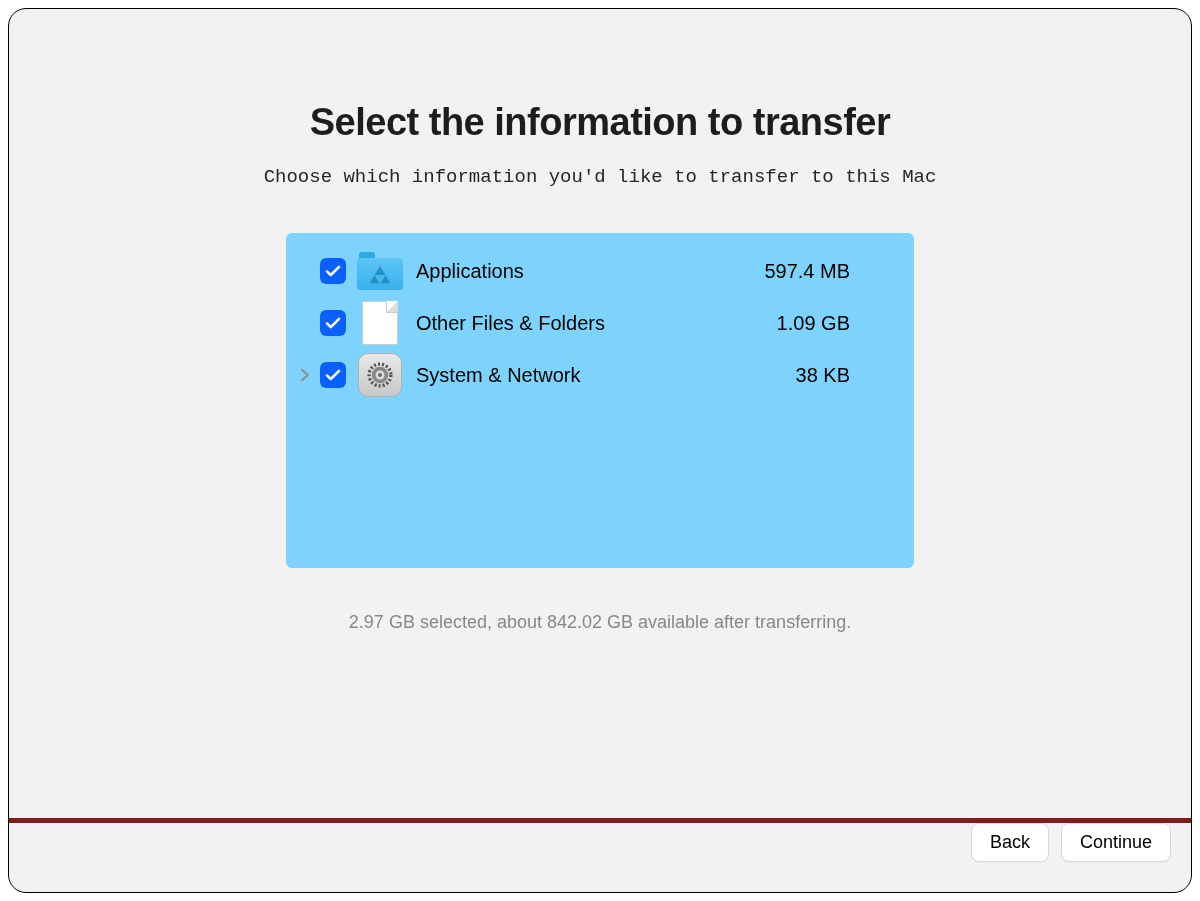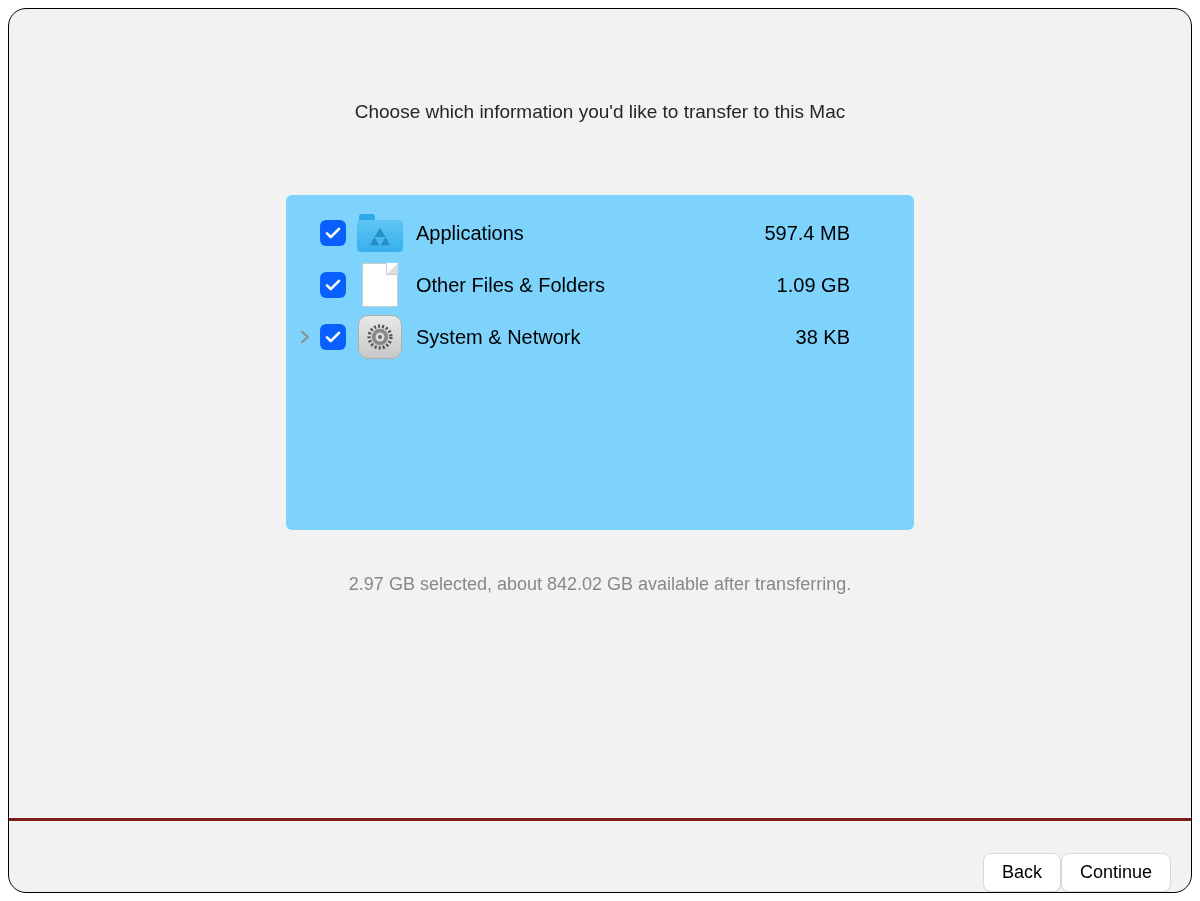--- a/index.html
+++ b/index.html
@@ -35,21 +35,22 @@
     .title {
       font-size: 38px;
       font-weight: 700;
       color: #1d1d1f;
       letter-spacing: -0.5px;
       margin-bottom: 22px;
     }
     .subtitle {
       font-size: 19px;
       color: #262626;
-      margin-bottom: 72px;
+      margin-bottom: 45px;
+      font-family: Liberation Mono, monospace;
     }
     .panel {
       width: 628px;
       height: 335px;
       background: #7dd3fc;
       border-radius: 6px;
       padding-top: 12px;
     }
     .row {
       display: flex;
@@ -106,25 +107,26 @@
       color: #000000;
       text-align: left;
     }
     .status {
       font-size: 18px;
       color: #888888;
       margin-top: 44px;
     }
     .footer {
       height: 74px;
-      border-top: 3px solid #7f1d1d;
-      display: flex;
-      align-items: flex-end;
+      border-top: 5px solid #7f1d1d;
+      display: flex;
+      align-items: flex-start;
       justify-content: flex-end;
       padding-right: 20px;
+      gap: 12px;
     }
     .btn {
       background: #ffffff;
       border: 1px solid #d8d8d8;
       border-radius: 8px;
       padding: 8px 18px;
       font-size: 18px;
       color: #000000;
       cursor: pointer;
       box-shadow: 0 1px 1px rgba(0,0,0,0.04);
@@ -231,20 +233,21 @@
     .icon-system svg {
       width: 34px;
       height: 34px;
     }
   </style>
 </head>
 <body>
 
 <div class="window">
   <div class="content">
+    <div class="title">Select the information to transfer</div>
     <div class="subtitle">Choose which information you'd like to transfer to this Mac</div>
 
     <div class="panel">
 
       <div class="row">
         <div class="chevron-placeholder"></div>
         <div class="checkbox">
           <svg viewBox="0 0 24 24">
               <path d="M4 12.5l5 5L20 6.5" stroke="#ffffff" stroke-width="3.5" fill="none" stroke-linecap="round" stroke-linejoin="round"></path>
             </svg>

